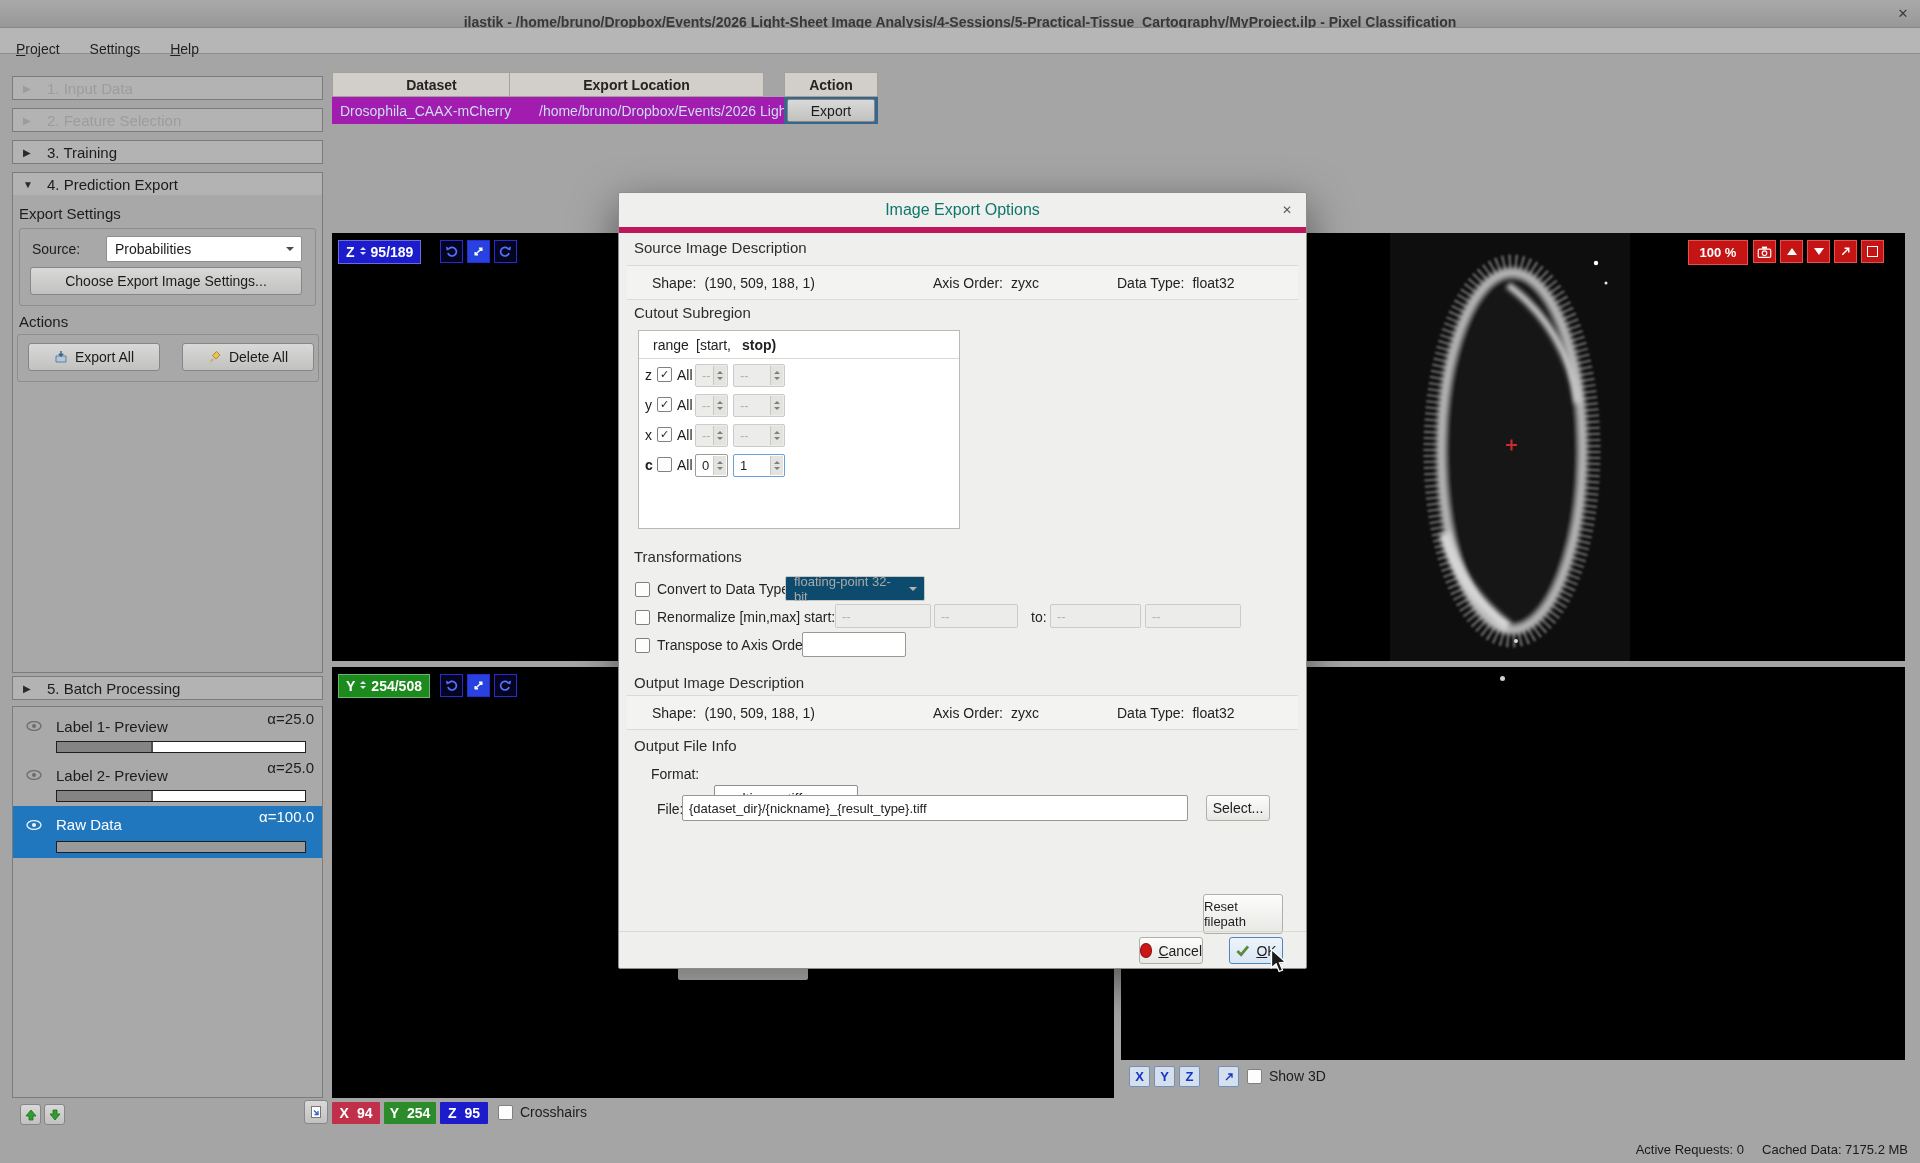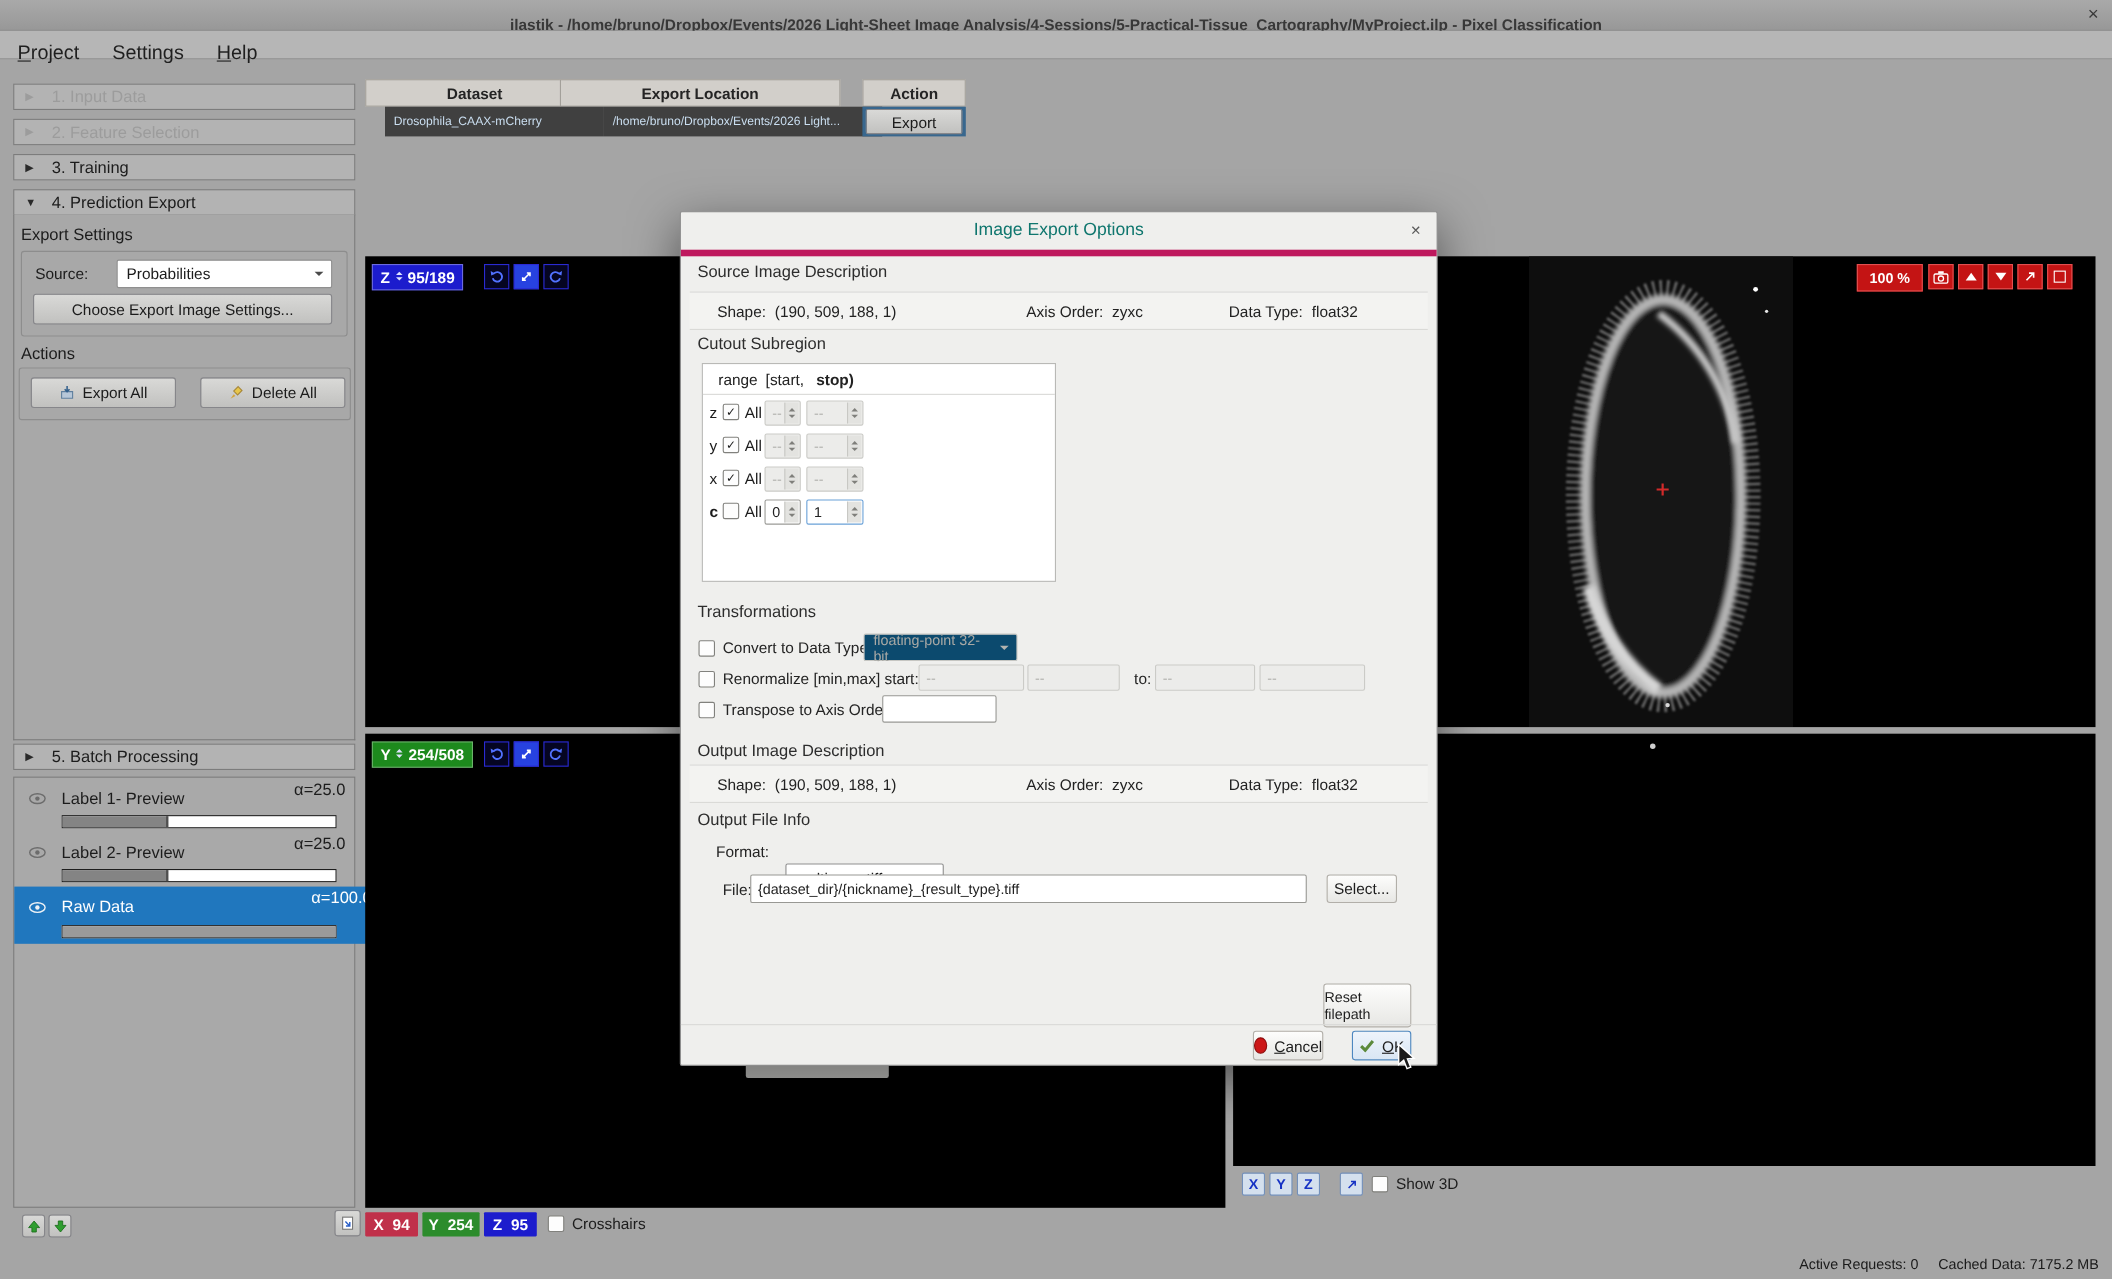--- a/index.html
+++ b/index.html
@@ -7,21 +7,21 @@
           font-family:"Liberation Sans","DejaVu Sans",sans-serif;color:#1c1c1c;}
   .abs{position:absolute;}
   
   .titlebar{left:0;top:0;width:1920px;height:27px;background:linear-gradient(#a9a9a9,#989898);
             border-bottom:1px solid #868686;display:flex;align-items:center;justify-content:center;}
   .titlebar .t{font-size:14px;font-weight:bold;color:#383838;margin-top:16px;}
   .win-close{position:absolute;right:8px;top:4px;width:18px;height:18px;display:flex;align-items:center;
              justify-content:center;font-size:13px;color:#3a3a3a;}
   .menubar{left:0;top:28px;width:1920px;height:26px;background:#b6b6b6;border-bottom:1px solid #8e8e8e;
            display:flex;align-items:center;gap:30px;padding-left:16px;box-sizing:border-box;}
-  .menu-item{font-size:18px;color:#1f1f1f;display:inline-block;margin-top:16px;}
+  .menu-item{font-size:14px;color:#1f1f1f;display:inline-block;margin-top:16px;}
   .mn::first-letter{text-decoration:underline;}
   
   .applet{left:12px;width:311px;height:24px;background:#b3b3b3;border:1px solid #7c7c7c;box-sizing:border-box;
           display:flex;align-items:center;gap:12px;padding:0 10px;font-size:15px;}
   .applet.disabled{color:#9c9c9c;}
   .chev{font-size:10px;font-weight:bold;color:#2a2a2a;width:12px;}
   .chev.right::before{content:"▶";}
   .chev.down::before{content:"▼";}
   .applet.disabled .chev{color:#9c9c9c;}
   .side-panel{left:12px;top:195px;width:311px;height:478px;background:#a8a8a8;border:1px solid #7c7c7c;
@@ -40,22 +40,22 @@
   .layerlist{left:12px;top:706px;width:311px;height:392px;background:#a9a9a9;border:1px solid #7c7c7c;box-sizing:border-box;}
   .layer{position:absolute;left:0;width:309px;height:49px;}
   .layer.sel{background:#2077be;color:#fff;}
   .layer .nm{position:absolute;left:43px;top:10px;font-size:15px;}
   .layer .al{position:absolute;right:8px;top:2px;font-size:15px;}
   .slider{position:absolute;left:43px;top:33px;width:248px;height:10px;background:#fff;border:1px solid #1e1e1e;}
   .slider .fill{position:absolute;left:0;top:0;bottom:0;background:#848484;border-right:2px solid #4f4f4f;}
   
   .th{background:#d2cfca;border:1px solid #a3a09a;box-sizing:border-box;display:flex;align-items:center;
       justify-content:center;font-weight:bold;font-size:14px;color:#242424;}
-  .tr{background:#404040;color:#cadef0;font-size:11px;display:flex;align-items:center;box-sizing:border-box;
-      padding:0 8px;overflow:hidden;white-space:nowrap;margin-left:18px;}
+  .tr{background:#a21caf;color:#cadef0;font-size:14px;display:flex;align-items:center;box-sizing:border-box;
+      padding:0 8px;overflow:hidden;white-space:nowrap;}
   
   .viewport{background:#000;}
   .posbox{display:flex;align-items:center;gap:5px;color:#fff;font-weight:bold;font-size:14px;
           padding:0 7px;box-sizing:border-box;height:24px;border:1px solid rgba(255,255,255,.35);}
   .updown{display:inline-flex;flex-direction:column;gap:2px;}
   .updown i{border:3px solid transparent;display:block;}
   .updown .u{border-bottom-color:#dfe4ff;margin-top:-2px;}
   .updown .d{border-top-color:#dfe4ff;}
   .vbtn{width:23px;height:23px;background:#050522;border:1px solid #2a2ad2;box-sizing:border-box;
         display:flex;align-items:center;justify-content:center;}
@@ -188,21 +188,21 @@
       <svg class="abs" style="left:12px;top:10px;" width="18" height="16" viewBox="0 0 18 16">
           <ellipse cx="9" cy="8" rx="7" ry="4.4" fill="none" stroke="#6c6c6c" stroke-width="1.3"></ellipse>
           <circle cx="9" cy="8" r="2" fill="#6c6c6c"></circle>
         </svg>
       <span class="nm">Label 2- Preview</span>
       <span class="al">α=25.0</span>
       <div class="slider">
           <div class="fill" style="width:38%;"></div>
         </div>
     </div>
-    <div class="layer sel" style="top:99px;height:52px;padding-left:24px;">
+    <div class="layer sel" style="top:99px;height:52px;">
       <svg class="abs" style="left:12px;top:11px;" width="18" height="16" viewBox="0 0 18 16">
           <ellipse cx="9" cy="8" rx="7" ry="4.4" fill="none" stroke="#eef2f6" stroke-width="1.3"></ellipse>
           <circle cx="9" cy="8" r="2" fill="#eef2f6"></circle>
         </svg>
       <span class="nm">Raw Data</span>
       <span class="al">α=100.0</span>
       <div class="slider" style="top:35px;">
           <div class="fill" style="width:100%;background:#9a9a9a;border-right:none;"></div>
         </div>
     </div>

